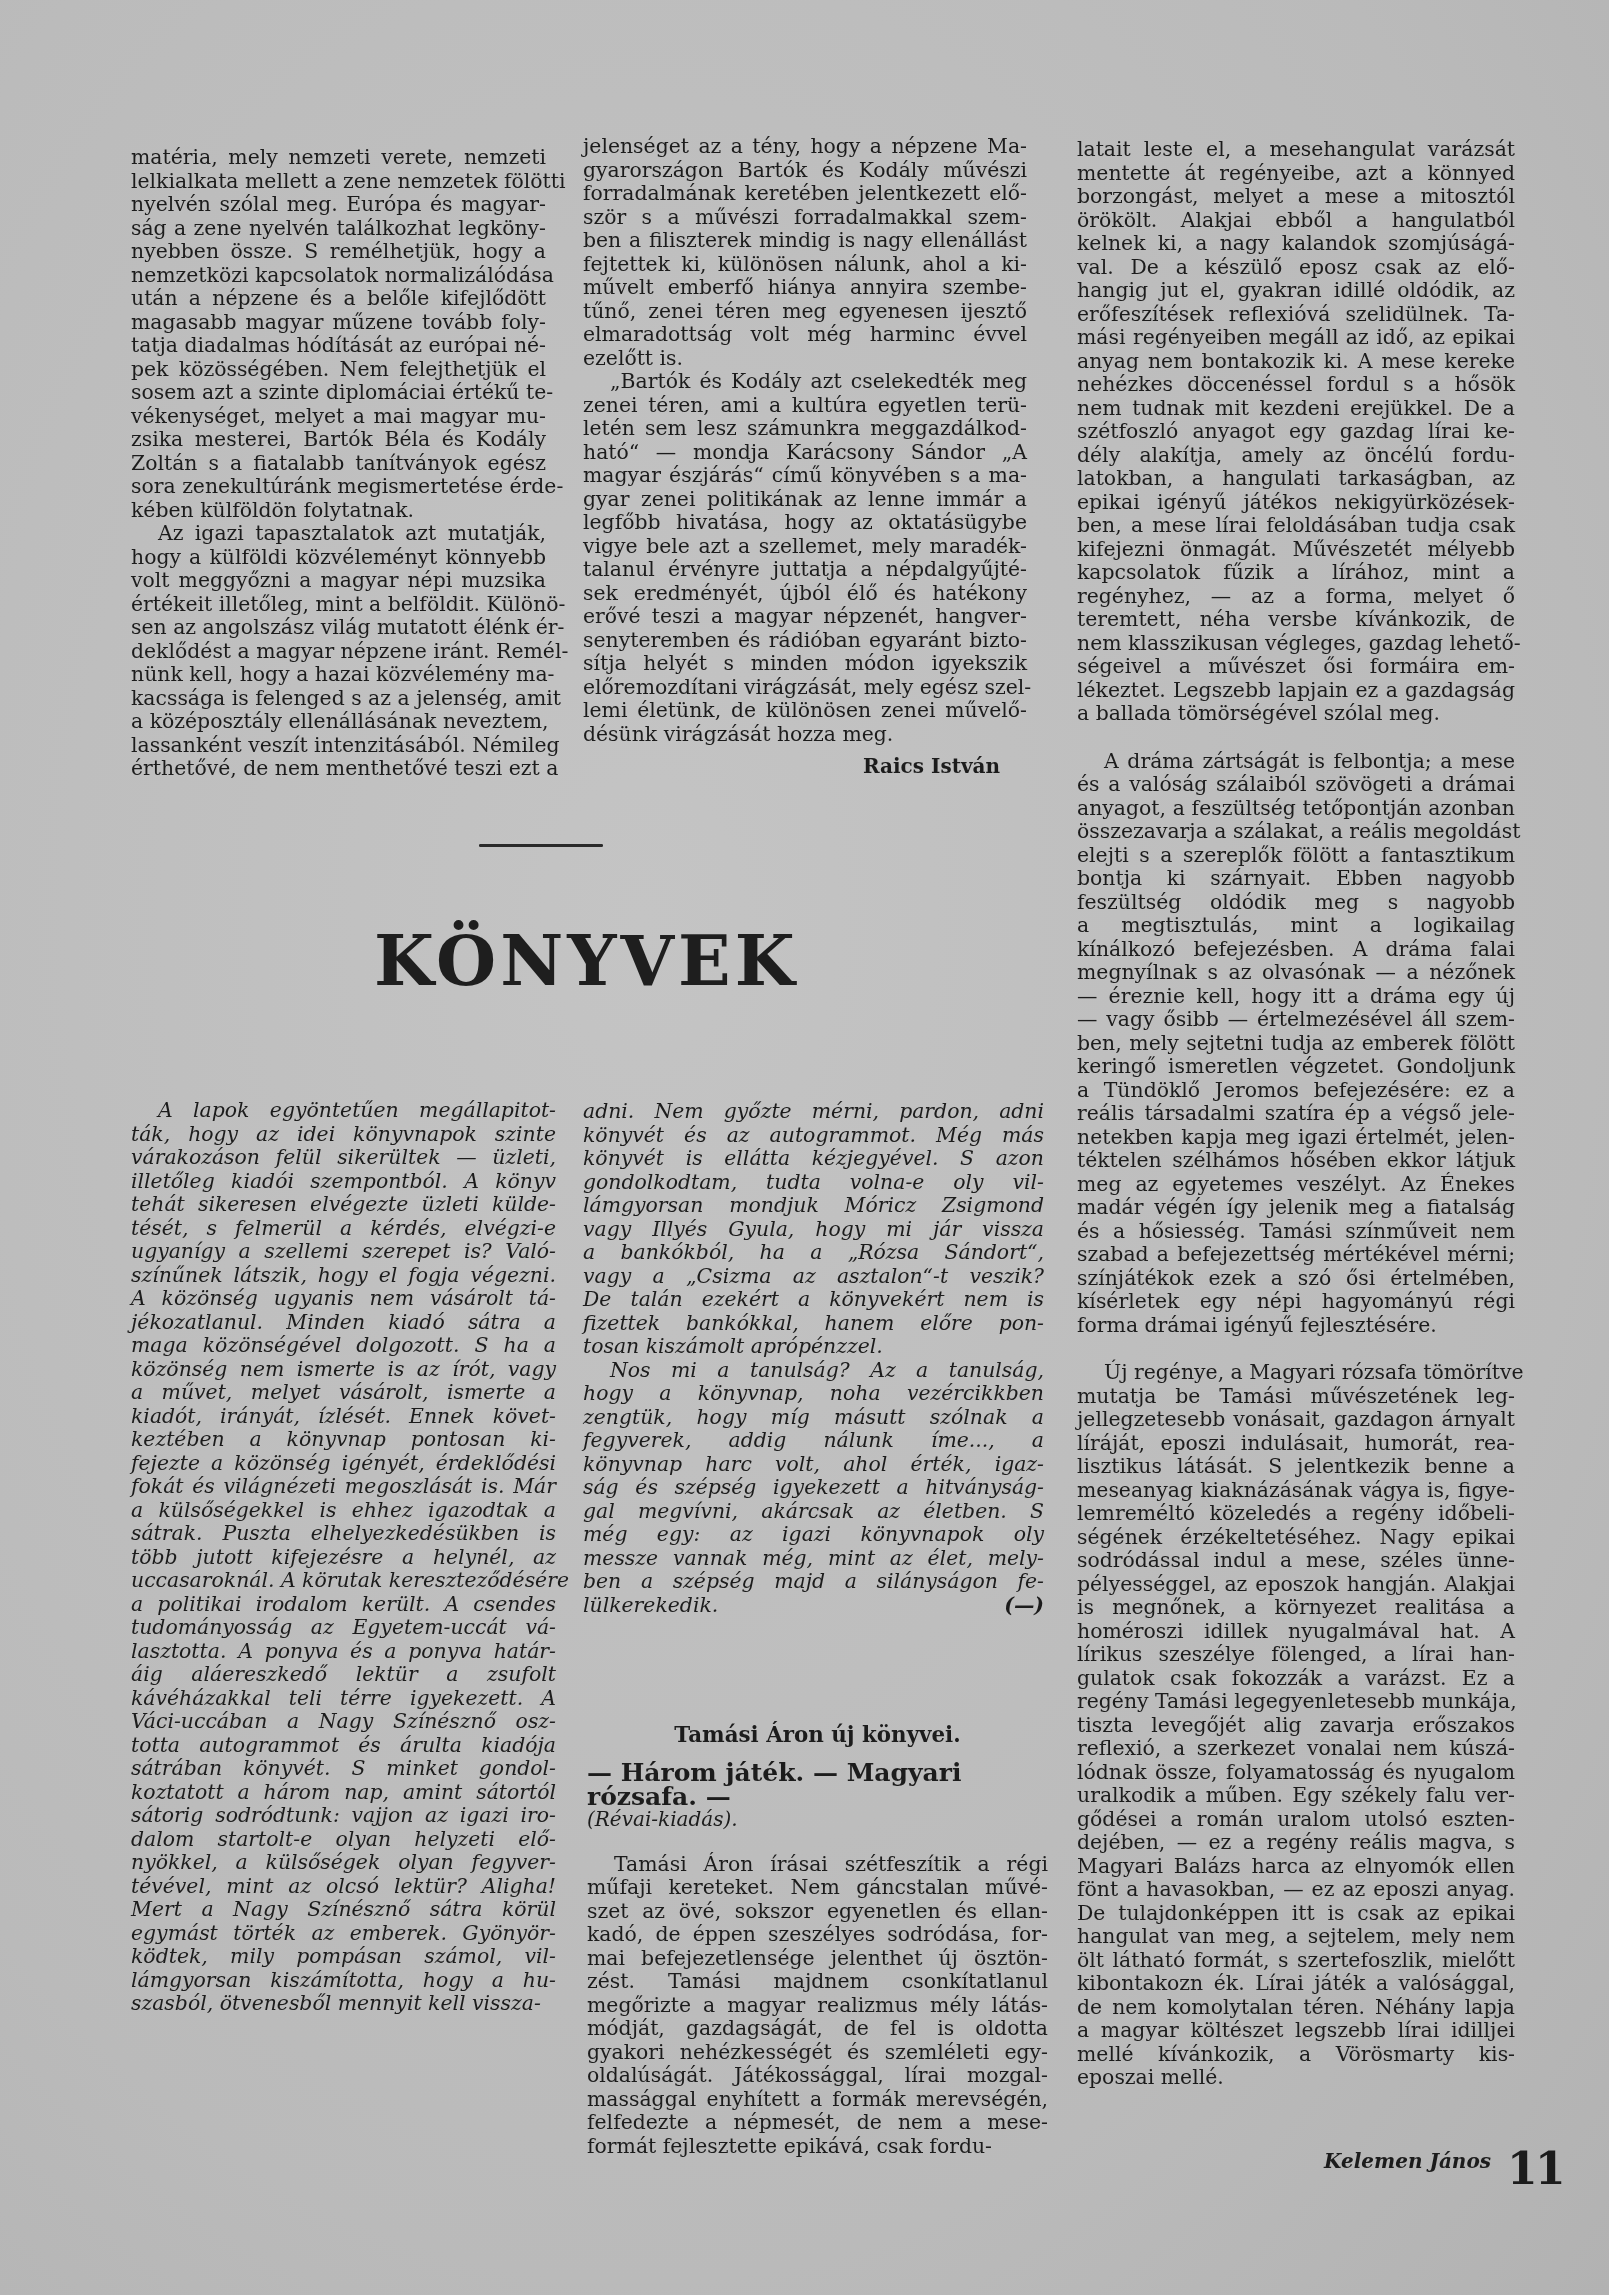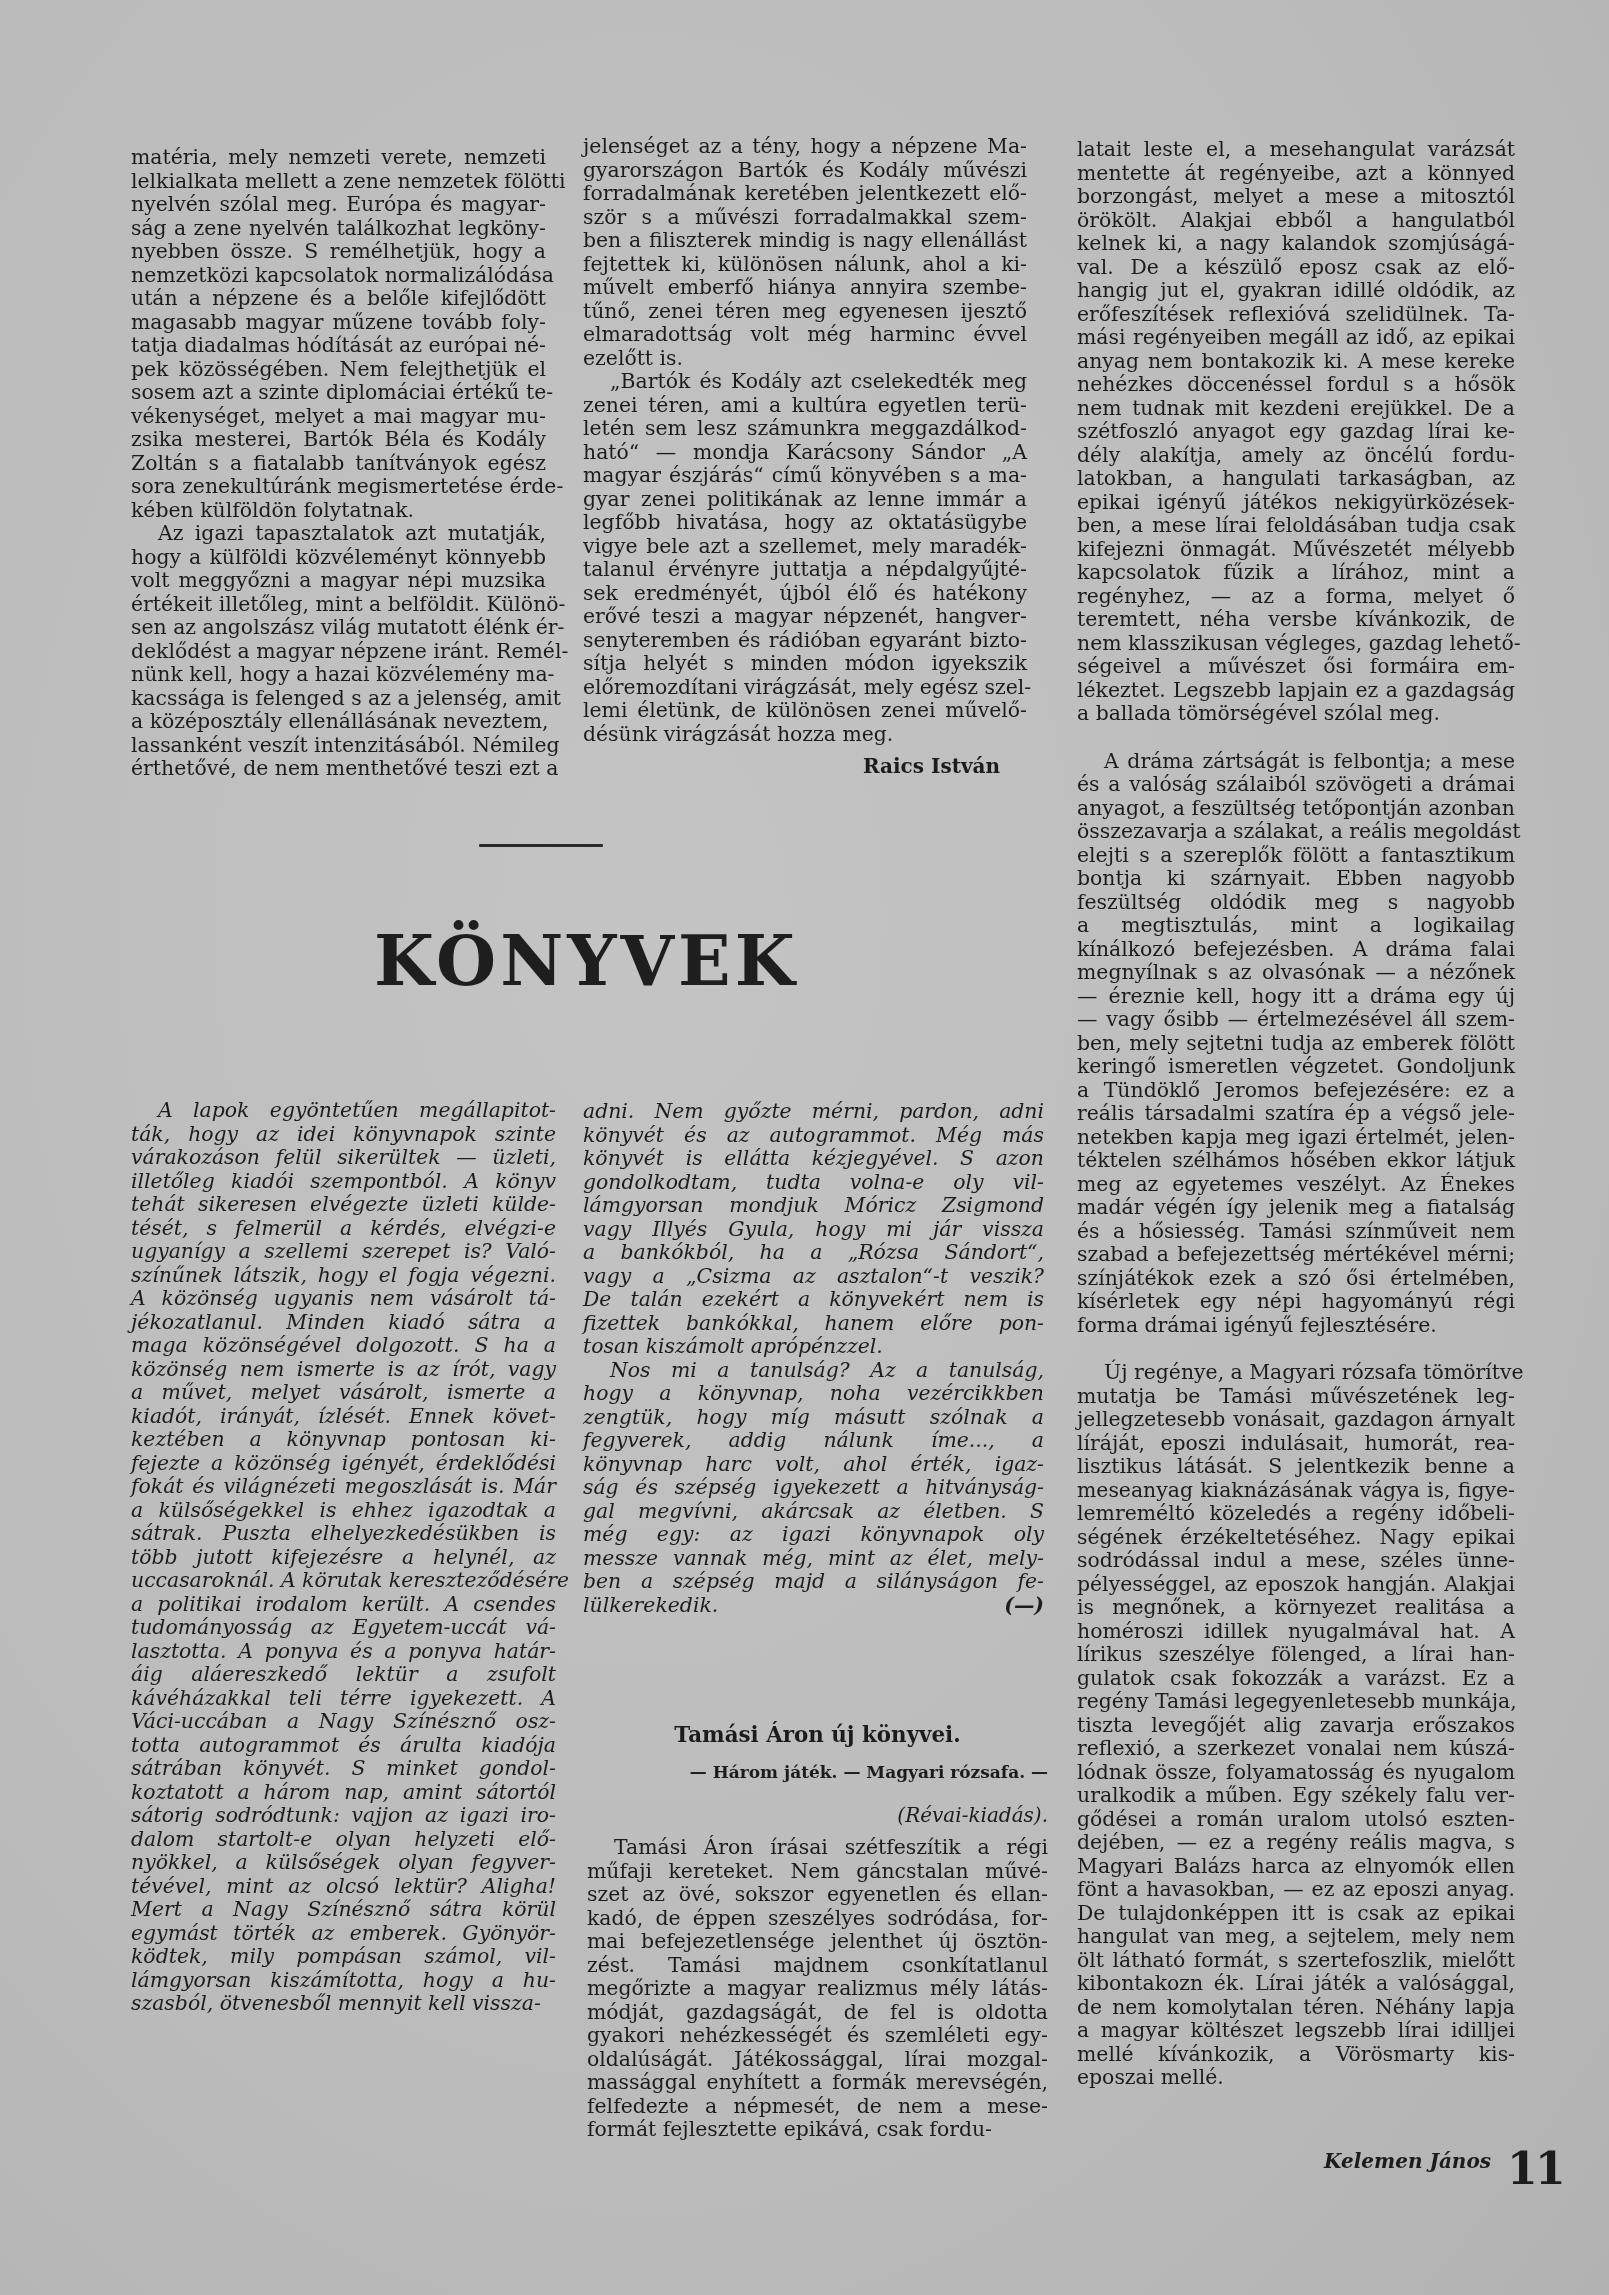--- a/index.html
+++ b/index.html
@@ -37,22 +37,22 @@
   }
   #subheading {
     position: absolute; left: 377px; top: 1021px; width: 414px;
     font-family: "DejaVu Serif", serif; font-style: italic; font-size: 33px;
     letter-spacing: 3.3px; color: #222;
   }
   #col1-bot { left: 131px; top: 1099px; width: 425px; font-style: italic; }
   #col2-bot { left: 583px; top: 1100px; width: 461px; font-style: italic; }
   #col2-review { left: 587px; top: 1723px; width: 461px; }
   .rev-title { text-align: center; font-weight: bold; font-size: 21.4px; margin-bottom: 14.7px; }
-  .rev-sub { text-align: right; font-weight: bold; font-size: 17px; margin-bottom: 19px; }
-  .rev-pub { text-align: right; font-style: italic; font-size: 20px; margin-bottom: 9px; }
+  .rev-sub { text-align: left; font-weight: bold; font-size: 25px; margin-bottom: 0; }
+  .rev-pub { text-align: left; font-style: italic; font-size: 20px; margin-bottom: 21px; }
   #page-number {
     position: absolute; left: 1507px; top: 2143px;
     font-family: "DejaVu Serif", serif; font-weight: bold; font-size: 44px; letter-spacing: -2.7px; text-align: right;
   }
   .gap { height: 24px; }
 </style>
 </head>
 <body>
 
 <div class="page">

